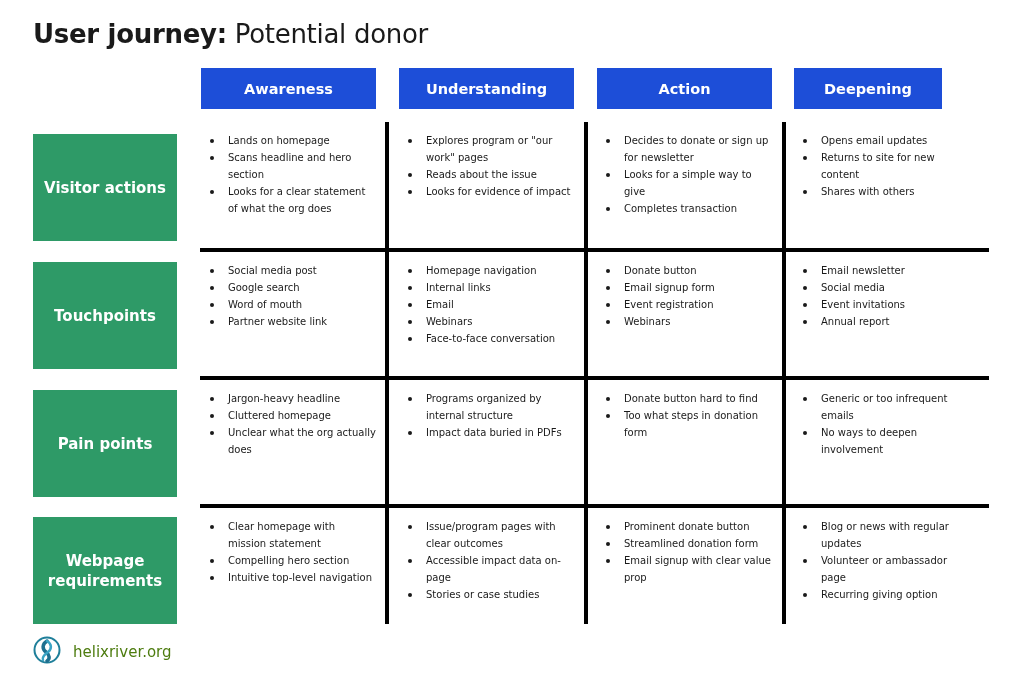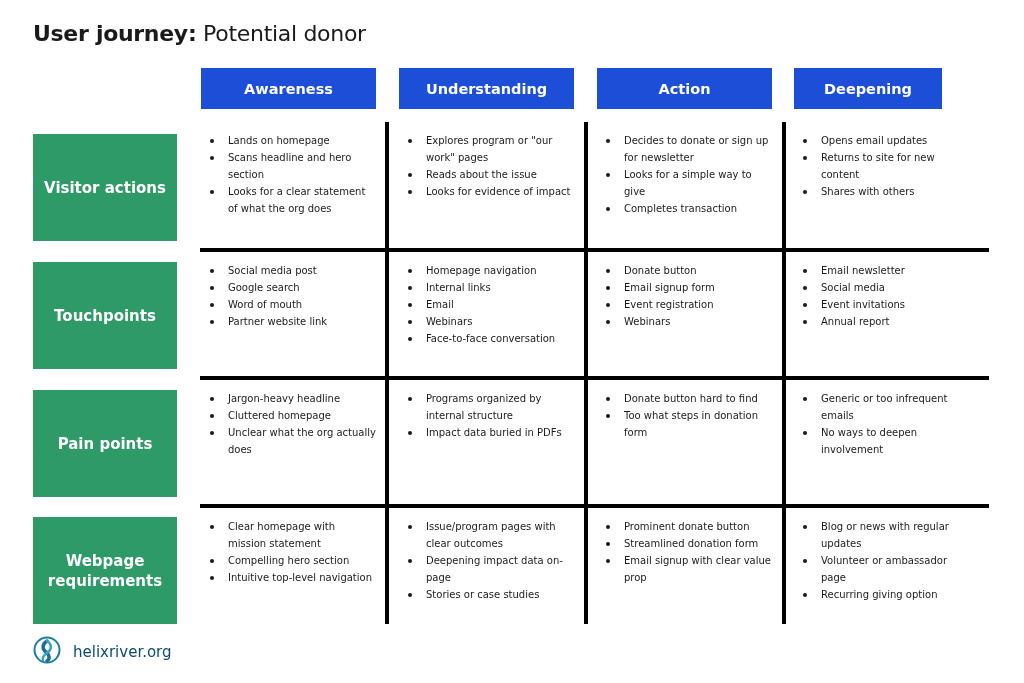--- a/index.html
+++ b/index.html
@@ -1,29 +1,29 @@
 <!DOCTYPE html>
 <html><head>
 <meta charset="utf-8">
 <style>
   html,body{margin:0;padding:0;background:#ffffff;}
   body{width:1024px;height:683px;position:relative;overflow:hidden;font-family:"DejaVu Sans","Liberation Sans",sans-serif;color:#1a1a1a;}
-  .title{position:absolute;left:33px;top:14px;font-size:22px;line-height:40px;letter-spacing:-0.3px;white-space:nowrap;}
+  .title{position:absolute;left:33px;top:14px;font-size:26px;line-height:40px;letter-spacing:-0.3px;white-space:nowrap;}
   .title .bold{font-weight:bold;}
   .title .light{font-weight:normal;}
   .hdr{position:absolute;top:68px;height:41px;background:#1d4ed8;color:#fff;font-weight:bold;font-size:14.5px;display:flex;align-items:center;justify-content:center;}
   .rowlbl{position:absolute;left:33px;width:144px;height:107px;background:#2e9a67;color:#fff;font-weight:bold;font-size:15px;line-height:20px;display:flex;align-items:center;justify-content:center;text-align:center;}
   .hline{position:absolute;left:200px;width:789px;height:4px;background:#000;}
   .vline{position:absolute;top:122px;width:4px;height:502px;background:#000;}
   .cell{position:absolute;width:172px;font-size:10px;line-height:17px;}
   .cell ul{margin:0;padding:0;list-style:none;}
   .cell li{position:relative;padding-left:24px;}
   .cell li::before{content:"";position:absolute;left:6px;top:7px;width:4px;height:4px;border-radius:50%;background:#1a1a1a;}
   .footer{position:absolute;left:33px;top:636px;display:flex;align-items:center;gap:12px;}
-  .footer .site{font-size:15px;color:#0c4a6e;}
+  .footer .site{font-size:15px;color:#4d7c0f;}
 </style>
 </head>
 <body>
 
 <div class="title"><span class="bold">User journey:</span><span class="light"> Potential donor</span></div>
 
 <div class="hdr" style="left:201px;width:175px;">Awareness</div>
 <div class="hdr" style="left:399px;width:175px;">Understanding</div>
 <div class="hdr" style="left:597px;width:175px;">Action</div>
 <div class="hdr" style="left:794px;width:148px;">Deepening</div>
@@ -130,21 +130,21 @@
     <div class="cell" style="left: 204px; top: 518px;">
       <ul>
         <li>Clear homepage with mission statement</li>
         <li>Compelling hero section</li>
         <li>Intuitive top-level navigation</li>
       </ul>
     </div>
     <div class="cell" style="left: 402px; top: 518px;">
       <ul>
         <li>Issue/program pages with clear outcomes</li>
-        <li>Deepening impact data on-page</li>
+        <li>Accessible impact data on-page</li>
         <li>Stories or case studies</li>
       </ul>
     </div>
     <div class="cell" style="left: 600px; top: 518px;">
       <ul>
         <li>Prominent donate button</li>
         <li>Streamlined donation form</li>
         <li>Email signup with clear value prop</li>
       </ul>
     </div>

